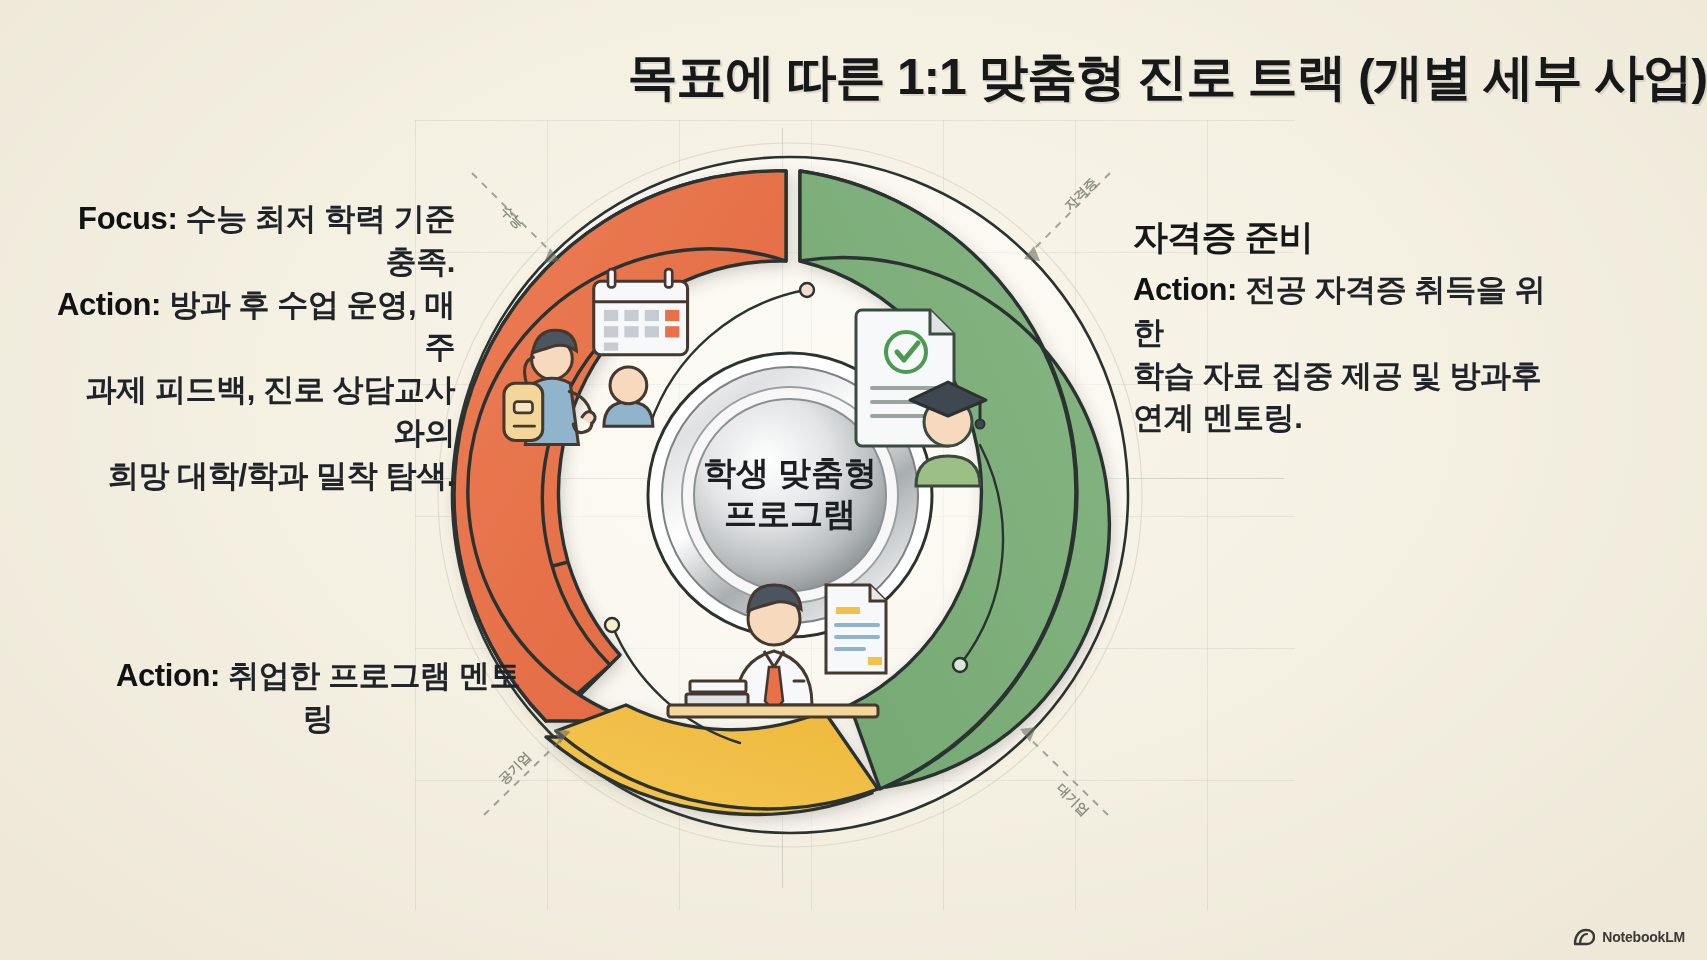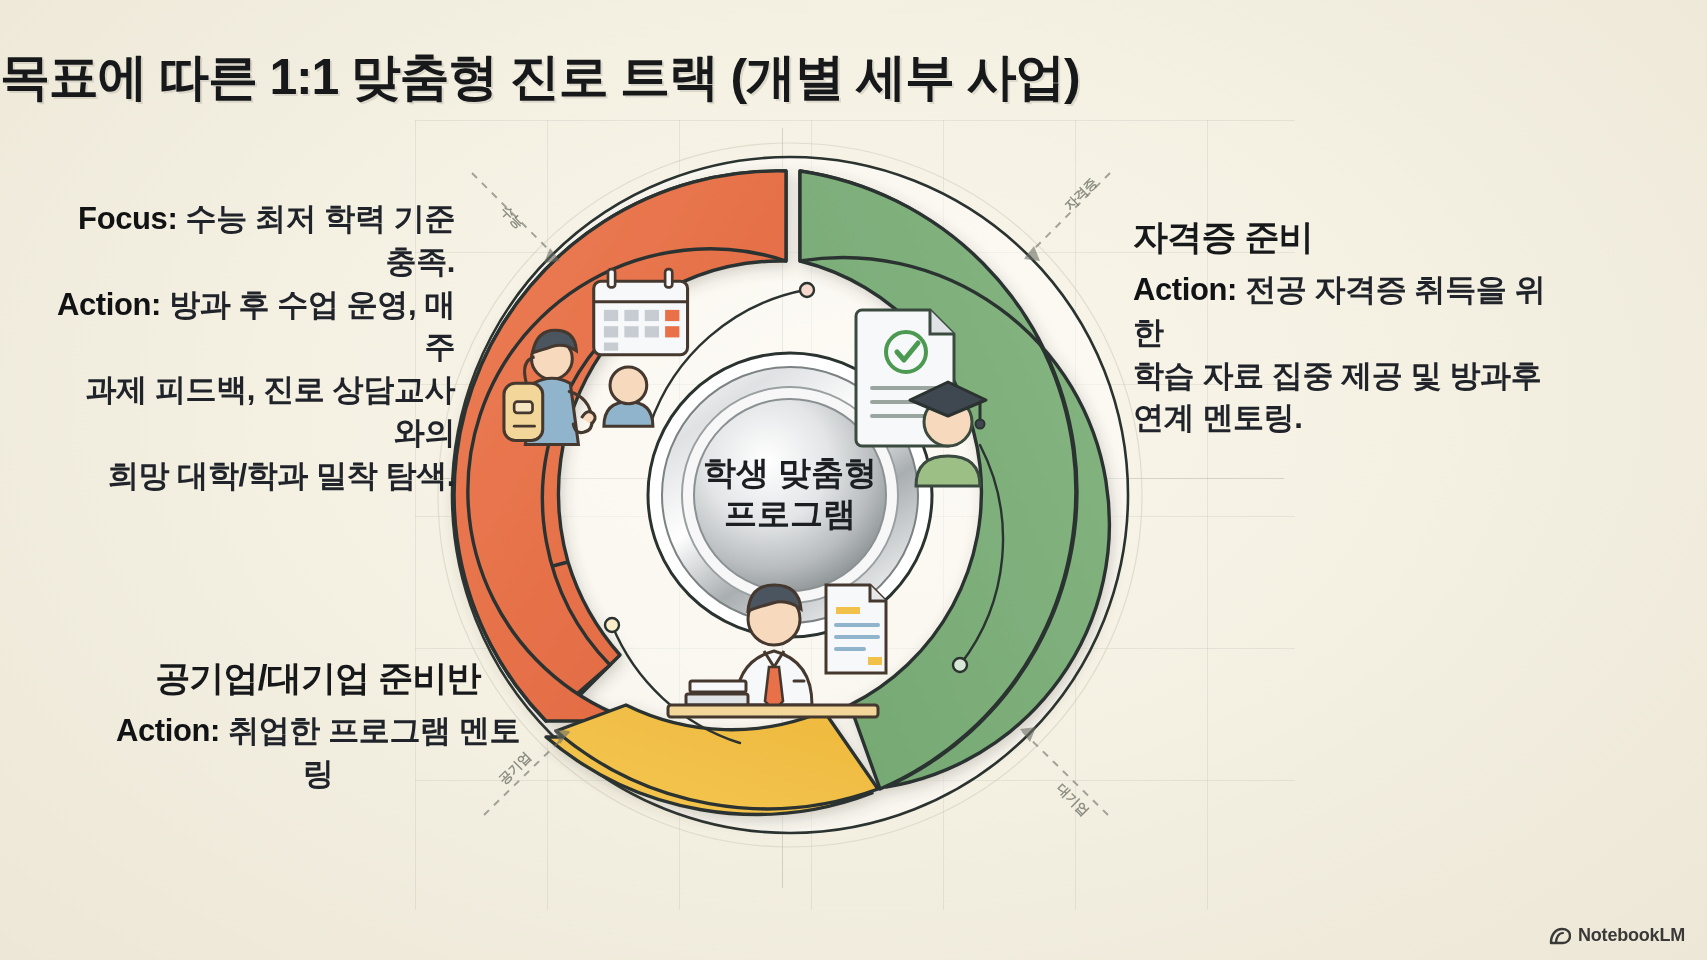--- a/index.html
+++ b/index.html
@@ -34,21 +34,21 @@
     background: rgba(90,100,95,0.22);
     pointer-events: none;
   }
   .axis-h { left: 424px; top: 478px; width: 860px; height: 1px; }
   .axis-v { left: 782px; top: 128px; width: 1px; height: 760px; }
 
   
   .title {
     position: absolute;
     top: 44px; left: 0; width: 1707px;
-    text-align: left;
+    text-align: right;
     font-size: 50px;
     font-weight: 800;
     letter-spacing: -1.2px;
     color: #16181a;
     text-shadow: 2px 2px 0 rgba(0,0,0,0.10);
   }
 
   
   .wheel {
     position: absolute;
@@ -79,21 +79,21 @@
   #block-left  { left: 55px;  top: 198px; width: 400px; text-align: right; }
   #block-right { left: 1133px; top: 214px; width: 430px; text-align: left; }
   #block-bottom{ left: 108px; top: 655px; width: 420px; text-align: center; }
 
   
   .watermark {
     position: absolute;
     right: 22px; bottom: 14px;
     display: flex; align-items: center; gap: 7px;
     color: #2b2b2b;
-    font-size: 18px;
+    font-size: 14px;
     font-weight: 600;
     letter-spacing: -0.2px;
     opacity: 0.92;
   }
   .watermark svg { display: block; }
 </style>
 </head>
 <body>
 
 <div id="stage">
@@ -307,21 +307,20 @@
     <h2>자격증 준비</h2>
     <p>
       <span class="lbl">Action:</span>
       <span>전공 자격증 취득을 위한</span><br>
       <span>학습 자료 집중 제공 및 방과후</span><br>
       <span>연계 멘토링.</span>
     </p>
   </div>
 
   <div class="block" id="block-bottom">
-    <h2>공기업/대기업 준비반</h2>
     <p>
       <span class="lbl">Action:</span>
       <span>취업한 프로그램 멘토링</span><br>
     </p>
   </div>
 
   <div class="watermark">
     <span>
       <svg width="22" height="18" viewBox="0 0 22 18" xmlns="http://www.w3.org/2000/svg">
         <path d="M2 16 C2 7 7 2 13 2 C18 2 21 5 21 9 C21 13 18 16 14 16 Z" fill="none" stroke="#2b2b2b" stroke-width="2.4" stroke-linejoin="round"></path>

